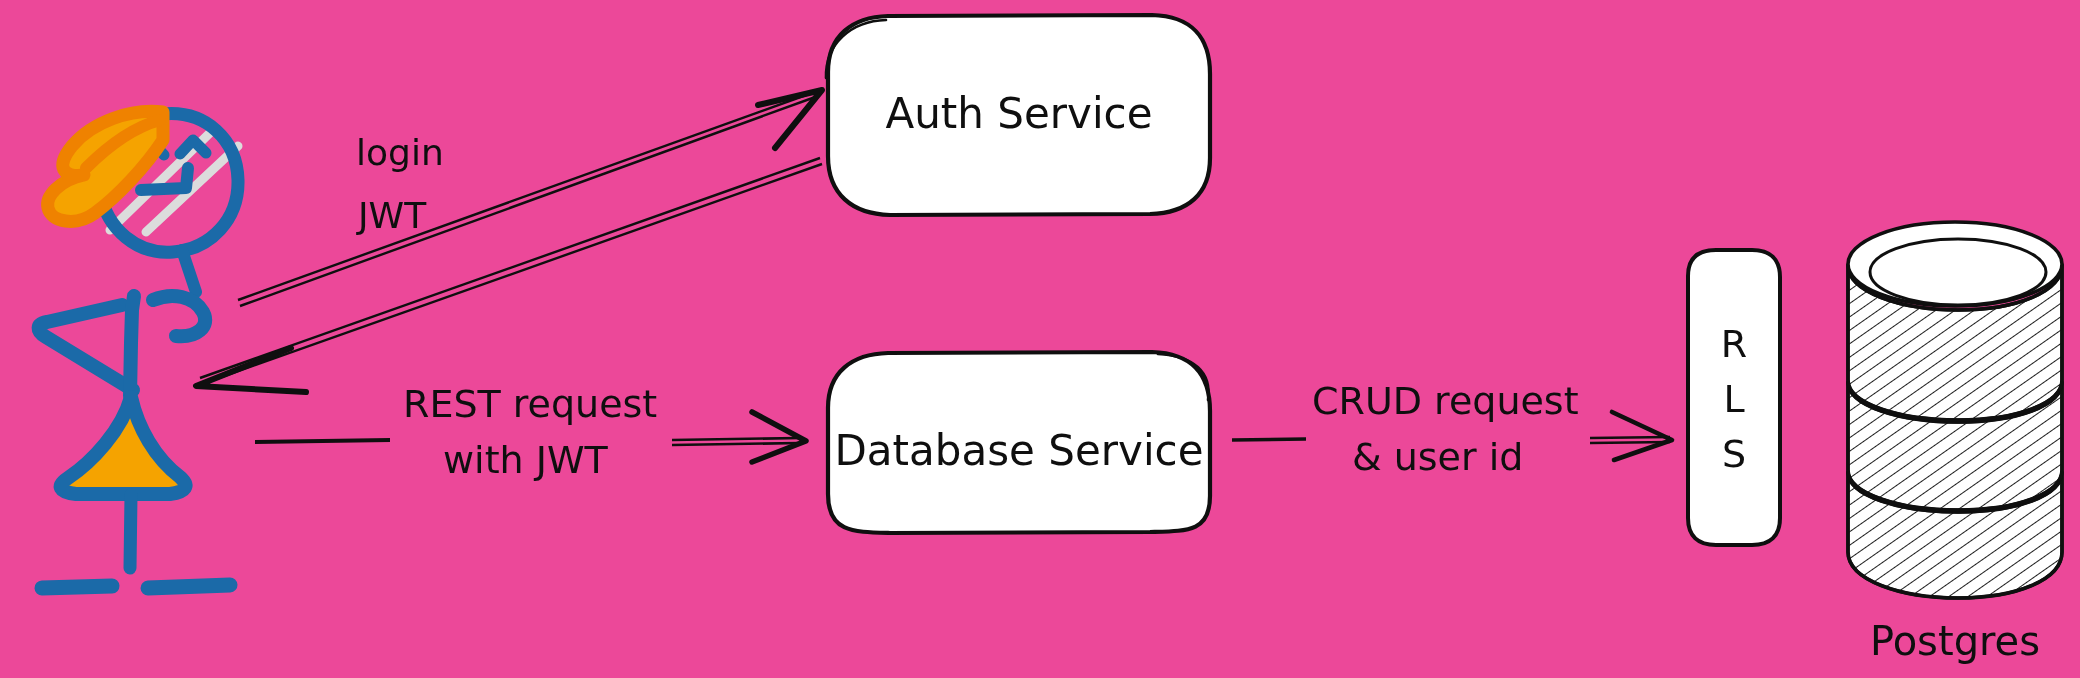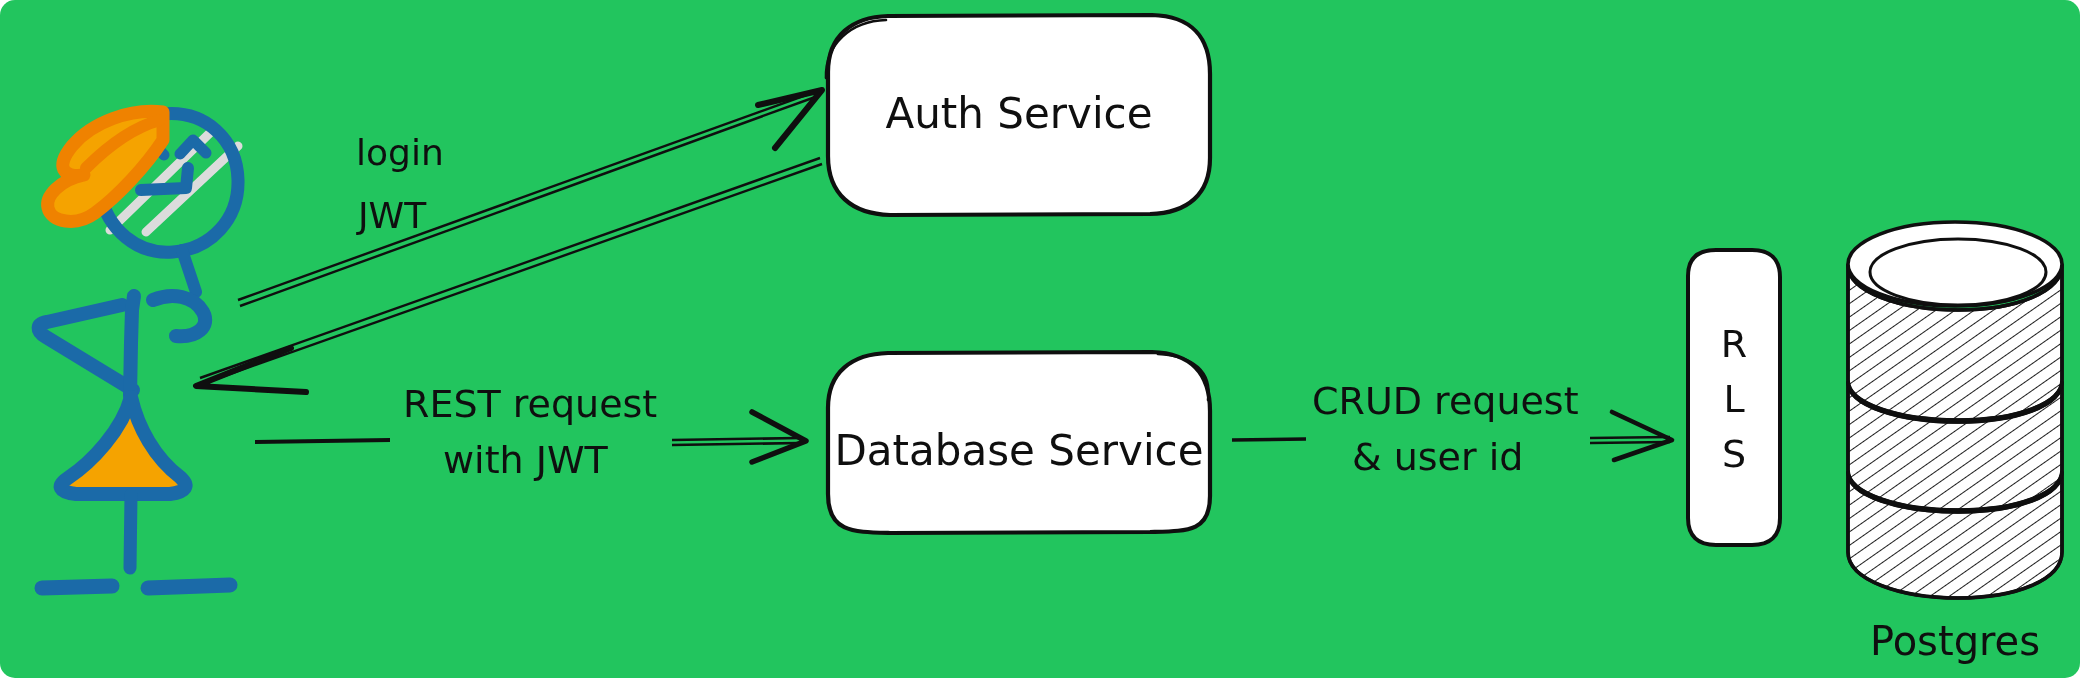--- a/index.html
+++ b/index.html
@@ -7,23 +7,22 @@
     padding: 0;
     background: #ffffff;
   }
   body {
     font-family: "DejaVu Sans", sans-serif;
   }
   #canvas {
     position: relative;
     width: 2080px;
     height: 678px;
-    background: #22c55e;
+    background: #ec4899;
     overflow: hidden;
-    border-radius: 15px;
   }
   #canvas svg {
     position: absolute;
     top: 0;
     left: 0;
   }
   .hand-text {
     font-family: "DejaVu Sans", sans-serif;
     fill: #0f0f0f;
     font-weight: 500;

